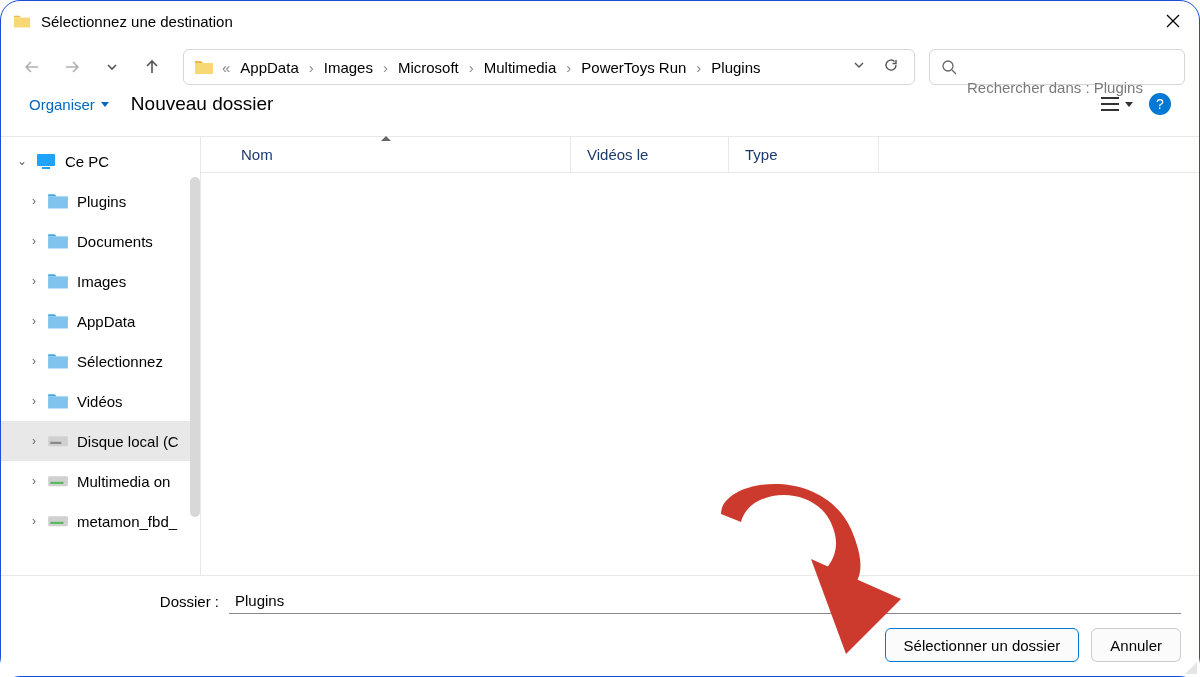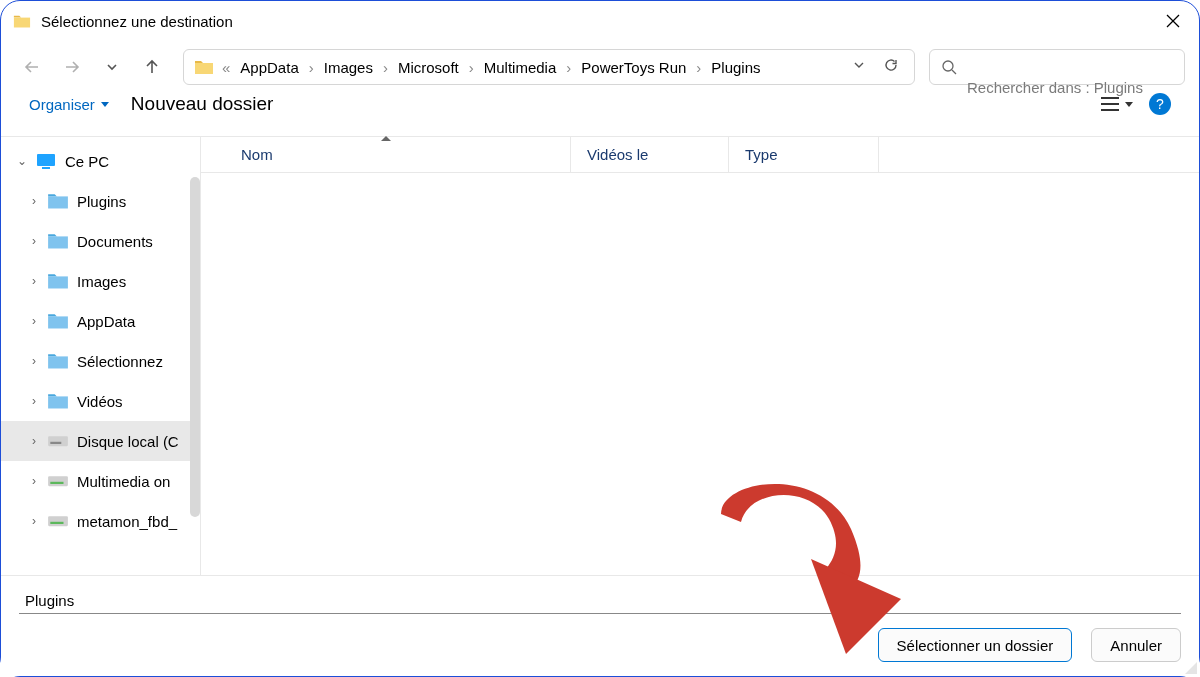--- a/index.html
+++ b/index.html
@@ -65,21 +65,21 @@
 .colh.type { width: 150px; }
 .colh.size { width: 100px; }
 .sortcaret { position: absolute; top: -1px; left: 50%; transform: translateX(-50%); border-bottom: 5px solid #666; border-left: 5px solid transparent; border-right: 5px solid transparent; }
 .filearea { flex: 1; }
 
 
 .bottom { border-top: 1px solid #e8e8e8; background: #fff; padding: 12px 18px 14px 18px; }
 .folderrow { display: flex; align-items: center; gap: 10px; margin-bottom: 14px; }
 .folderlabel { font-size: 15px; color: #000; white-space: nowrap; width: 200px; text-align: right; }
 .folderinput { flex: 1; border: none; border-bottom: 1px solid #888; font-size: 15px; padding: 4px 6px; outline: none; }
-.btnrow { display: flex; justify-content: flex-end; gap: 19px; }
+.btnrow { display: flex; justify-content: flex-end; gap: 12px; }
 .btn { height: 34px; padding: 0 18px; border: 1px solid #ccc; border-radius: 6px; background: #fbfbfb; font-size: 15px; cursor: pointer; }
 .btn.primary { border: 1px solid #0078d4; color: #000; }
 
 .resizegrip { position: absolute; right: 2px; bottom: 2px; width: 14px; height: 14px; }
 .resizegrip::after { content: ""; position: absolute; right: 0; bottom: 0; width: 0; height: 0; border-bottom: 12px solid #ccc; border-left: 12px solid transparent; opacity: 0.5; }
 
 
 .annot-arrow { position: absolute; left: 690px; top: 468px; pointer-events: none; }
 
 
@@ -312,20 +312,21 @@
         </div>
         <div class="colh mod">Vidéos le</div>
         <div class="colh type">Type</div>
       </div>
       <div class="filearea"></div>
     </div>
   </div>
 
   <div class="bottom">
     <div class="folderrow">
+      <span class="folderlabel">Dossier :</span>
       <input class="folderinput" value="Plugins" style="">
     </div>
     <div class="btnrow">
       <button class="btn primary">Sélectionner un dossier</button>
       <button class="btn">Annuler</button>
     </div>
   </div>
 
   <span class="resizegrip"></span>
 

